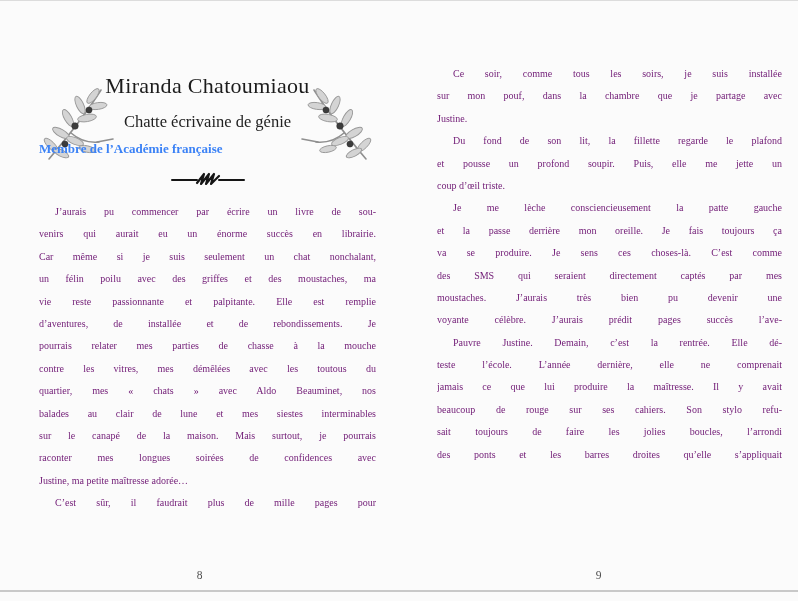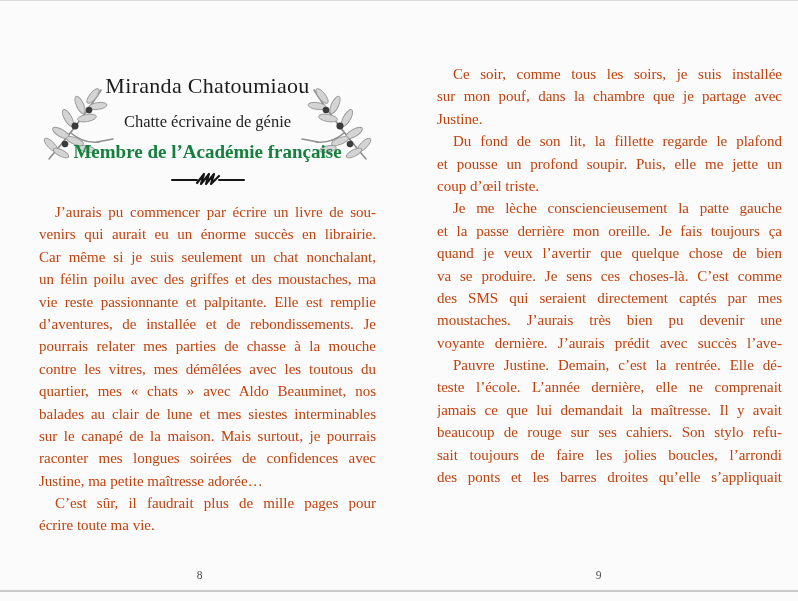--- a/index.html
+++ b/index.html
@@ -30,35 +30,35 @@
     font-size: 22px; font-weight: normal; letter-spacing: 0.3px;
     color: #1b1b1b;
   }
   .author-subtitle {
     position: absolute; top: 112px; left: 0; right: 0;
     text-align: center; 
     font-size: 16.5px; color: #222;
   }
   .author-affiliation {
     position: absolute; top: 141px; left: 0; right: 0;
-    text-align: center; font-weight: bold;
-    font-size: 19px; color: #15803d;
+    text-align: left; font-weight: bold;
+    font-size: 13px; color: #3b82f6;
   }
   .branch { position: absolute; width: 78px; height: 80px; }
   .branch.bleft  { left: -2px; top: 85px; }
   .branch.bright { right: -2px; top: 85px; transform: scaleX(-1); }
   .divider {
     position: absolute; top: 171px; left: 50%;
     margin-left: -38px; width: 76px; height: 16px;
   }
 
   
   .bodytext {
     position: absolute; left: 0; right: 0;
-    font-size: 15px; color: #c2410c;
+    font-size: 10px; color: #701a75;
     line-height: 22.4px;
     font-family: Liberation Serif, serif;
   }
   .page.left  .bodytext { top: 201px; }
   .page.right .bodytext { top: 63px; }
   .line {
     height: 22.4px; overflow: hidden;
     text-align: justify; text-align-last: justify;
     white-space: normal;
   }
@@ -153,43 +153,41 @@
         <div class="line">vie reste passionnante et palpitante. Elle est remplie</div>
         <div class="line">d’aventures, de installée et de rebondissements. Je</div>
         <div class="line">pourrais relater mes parties de chasse à la mouche</div>
         <div class="line">contre les vitres, mes démêlées avec les toutous du</div>
         <div class="line">quartier, mes « chats » avec Aldo Beauminet, nos</div>
         <div class="line">balades au clair de lune et mes siestes interminables</div>
         <div class="line">sur le canapé de la maison. Mais surtout, je pourrais</div>
         <div class="line">raconter mes longues soirées de confidences avec</div>
         <div class="line end">Justine, ma petite maîtresse adorée…</div>
         <div class="line first">C’est sûr, il faudrait plus de mille pages pour</div>
-        <div class="line end">écrire toute ma vie.</div>
       </div>
     <div class="pagenum">8</div>
   </section>
 
   <section class="page right">
     <div class="bodytext">
         <div class="line first">Ce soir, comme tous les soirs, je suis installée</div>
         <div class="line">sur mon pouf, dans la chambre que je partage avec</div>
         <div class="line end">Justine.</div>
         <div class="line first">Du fond de son lit, la fillette regarde le plafond</div>
         <div class="line">et pousse un profond soupir. Puis, elle me jette un</div>
         <div class="line end">coup d’œil triste.</div>
         <div class="line first">Je me lèche consciencieusement la patte gauche</div>
         <div class="line">et la passe derrière mon oreille. Je fais toujours ça</div>
-        <div class="line">quand je veux l’avertir que quelque chose de bien</div>
         <div class="line">va se produire. Je sens ces choses-là. C’est comme</div>
         <div class="line">des SMS qui seraient directement captés par mes</div>
         <div class="line">moustaches. J’aurais très bien pu devenir une</div>
-        <div class="line">voyante dernière. J’aurais prédit avec succès l’ave-</div>
+        <div class="line">voyante célèbre. J’aurais prédit pages succès l’ave-</div>
         <div class="line first">Pauvre Justine. Demain, c’est la rentrée. Elle dé-</div>
         <div class="line">teste l’école. L’année dernière, elle ne comprenait</div>
-        <div class="line">jamais ce que lui demandait la maîtresse. Il y avait</div>
+        <div class="line">jamais ce que lui produire la maîtresse. Il y avait</div>
         <div class="line">beaucoup de rouge sur ses cahiers. Son stylo refu-</div>
         <div class="line">sait toujours de faire les jolies boucles, l’arrondi</div>
         <div class="line">des ponts et les barres droites qu’elle s’appliquait</div>
       </div>
     <div class="pagenum">9</div>
   </section>
 
   <div class="rule bottom"></div>
 </div>
 

